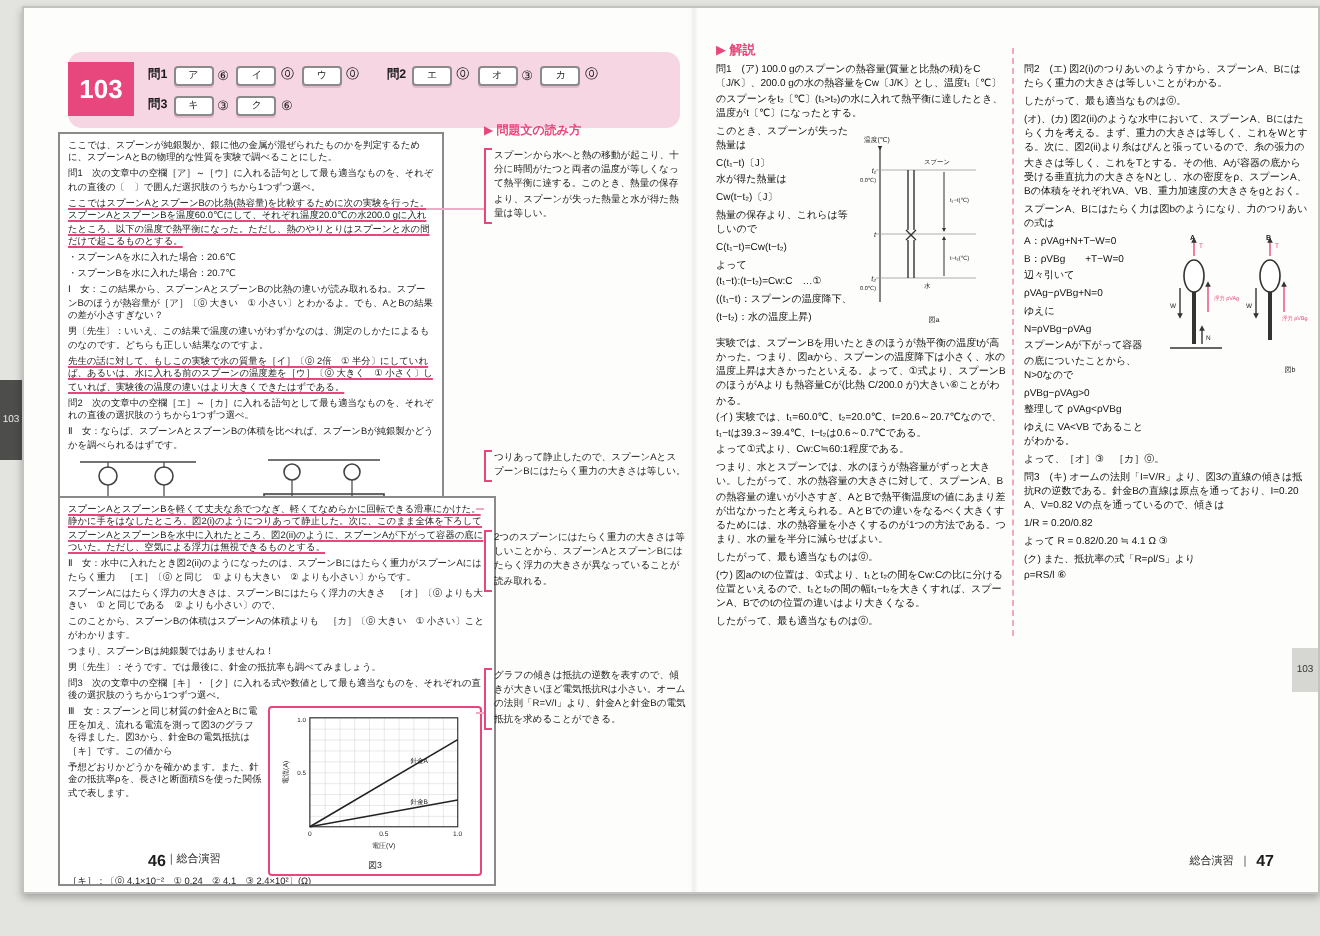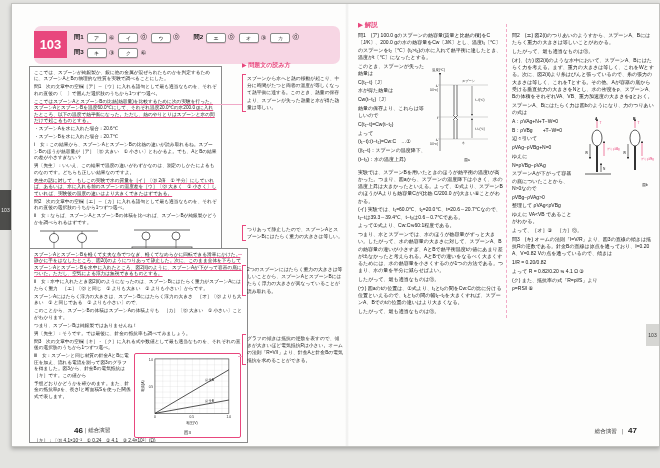--- a/index.html
+++ b/index.html
@@ -52,22 +52,22 @@
   .scol p{margin:0 0 1.5px}
   .eq{margin-left:12px}
   .eqwrap{position:relative;min-height:106px}
   .eqs{width:68px}
   .eqwrap2{position:relative}
   .eqs2{width:62px}
   #figa{position:absolute;right:0;top:2px}
   #figb{position:absolute;right:0;top:-4px}
   .vdash{position:absolute;left:494px;top:20px;height:294px;border-left:1px dashed #f2a9c6}
   
-  .footL{position:absolute;left:62px;top:422px;font-size:5.5px;display:flex;align-items:center;gap:0}
-  .footR{position:absolute;right:22px;top:422px;font-size:5.5px;display:flex;align-items:flex-end;gap:3px}
+  .footL{position:absolute;left:62px;top:422px;font-size:5.5px;display:flex;align-items:flex-start;gap:0}
+  .footR{position:absolute;right:22px;top:422px;font-size:5.5px;display:flex;align-items:center;gap:3px}
   .pgno{font-size:8px;font-weight:bold}
   .tabL{position:absolute;left:0;top:190px;width:11px;height:40px;background:#4d4d4b;color:#eee;
         font-size:5px;display:flex;align-items:center;justify-content:center}
   .tabR{position:absolute;right:0;top:320px;width:13px;height:22px;background:#d6d6d3;color:#333;
         font-size:5px;display:flex;align-items:center;justify-content:center}
   svg text{fill:#1b1b1b}
   .pinktxt{fill:#e8477d}
 </style>
 </head>
 <body>

